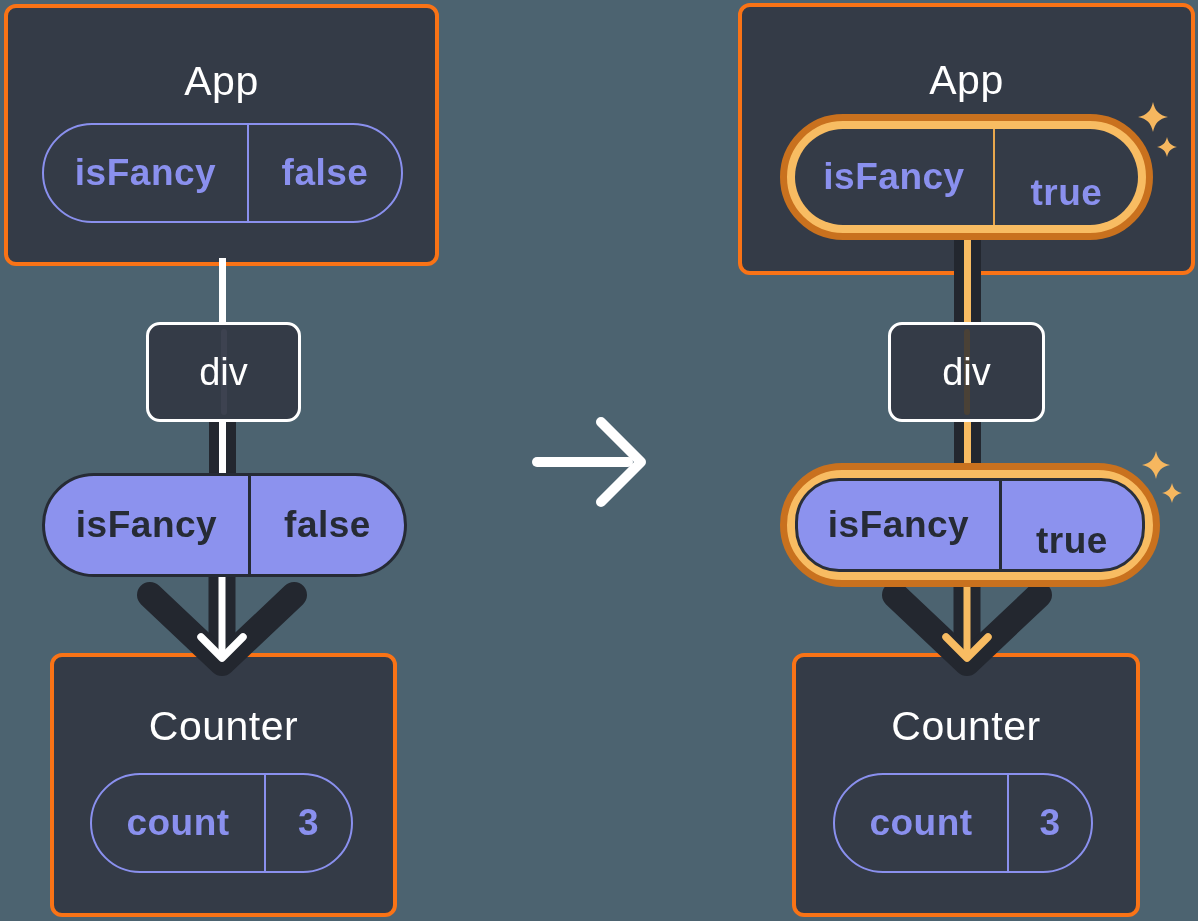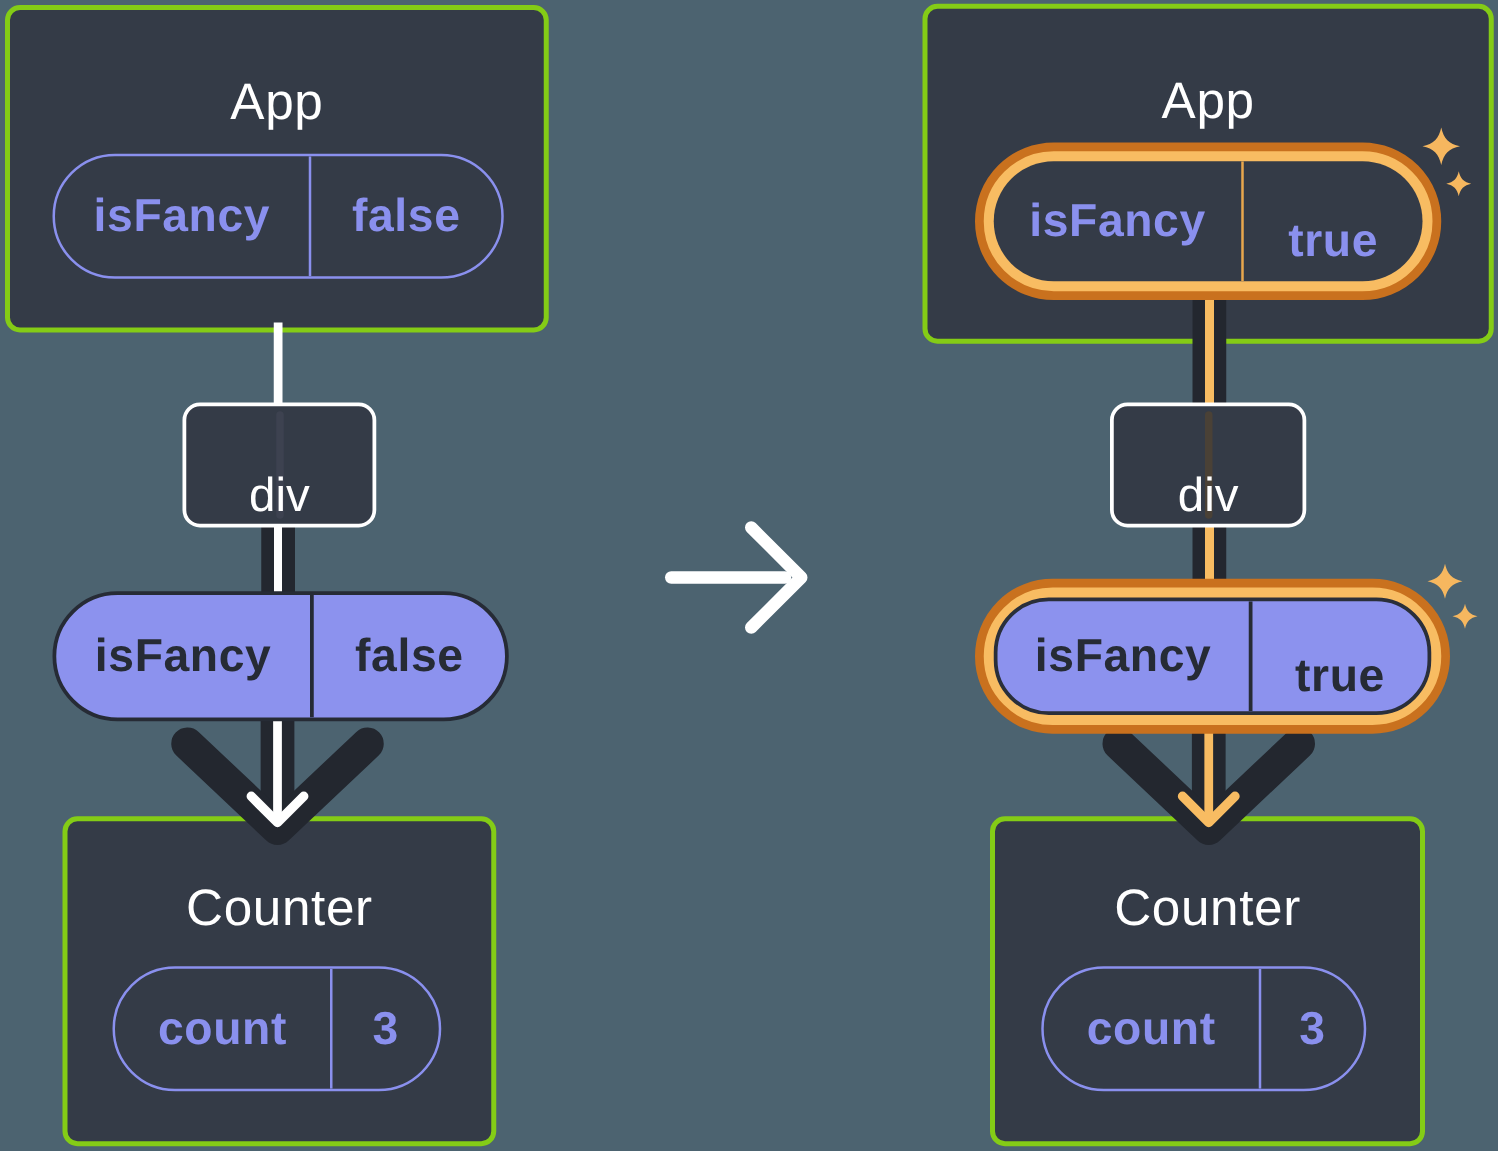--- a/index.html
+++ b/index.html
@@ -3,39 +3,39 @@
 <meta charset="utf-8">
 <style>
   html,body{margin:0;padding:0;background:#4C6370;}
   #stage{
     position:relative;width:1198px;height:921px;overflow:hidden;
     background:#4C6370;
     font-family:"Liberation Sans","DejaVu Sans",sans-serif;
   }
   .abs{position:absolute;box-sizing:border-box;}
   .card{
-    background:#343B47;border:4px solid #84cc16;border-radius:14px;
+    background:#343B47;border:4px solid #f97316;border-radius:14px;
   }
   .card-title{
     position:absolute;left:0;width:100%;text-align:center;
     color:#FFFFFF;font-size:41px;font-weight:500;letter-spacing:.5px;line-height:1.15;
   }
   .pill{
     display:flex;align-items:stretch;border-radius:60px;overflow:hidden;
   }
   .pill-outlined{border:2.5px solid #8A90EE;background:transparent;color:#8A90EE;}
   .pill-filled{border:3px solid #262B35;background:#8C92EE;color:#262B35;}
   .cell{display:flex;align-items:center;justify-content:center;font-size:37px;letter-spacing:.5px;font-weight:bold;}
   .cell-name-outlined{border-right:2.5px solid #8A90EE;}
   .cell-name-filled{border-right:3px solid #262B35;}
   .cell-value{flex:1;}
   .bold{font-weight:700;margin-top:32px;}
   .divnode{
     background:#343B47;border:3.5px solid #FFFFFF;border-radius:14px;
-    display:flex;align-items:flex-end;justify-content:center;
+    display:flex;align-items:center;justify-content:center;
     color:#FFFFFF;font-size:38px;font-weight:500;
   }
   .div-thread{position:absolute;left:50%;top:4px;bottom:4px;width:6px;margin-left:-3px;border-radius:3px;}
   .thread-plain{background:#3D4250;}
   .thread-hot{background:#4A4136;}
   .vline-white{background:#FFFFFF;}
   .vline-dark-white{background:linear-gradient(to right,#23272F 0 10px,#FFFFFF 10px 17px,#23272F 17px 27px);}
   .vline-dark-orange{background:linear-gradient(to right,#23272F 0 10px,#F8BC62 10px 17px,#23272F 17px 27px);}
   .ring-outer{
     border:7px solid #C9711E;background:#F8BC62;display:flex;

